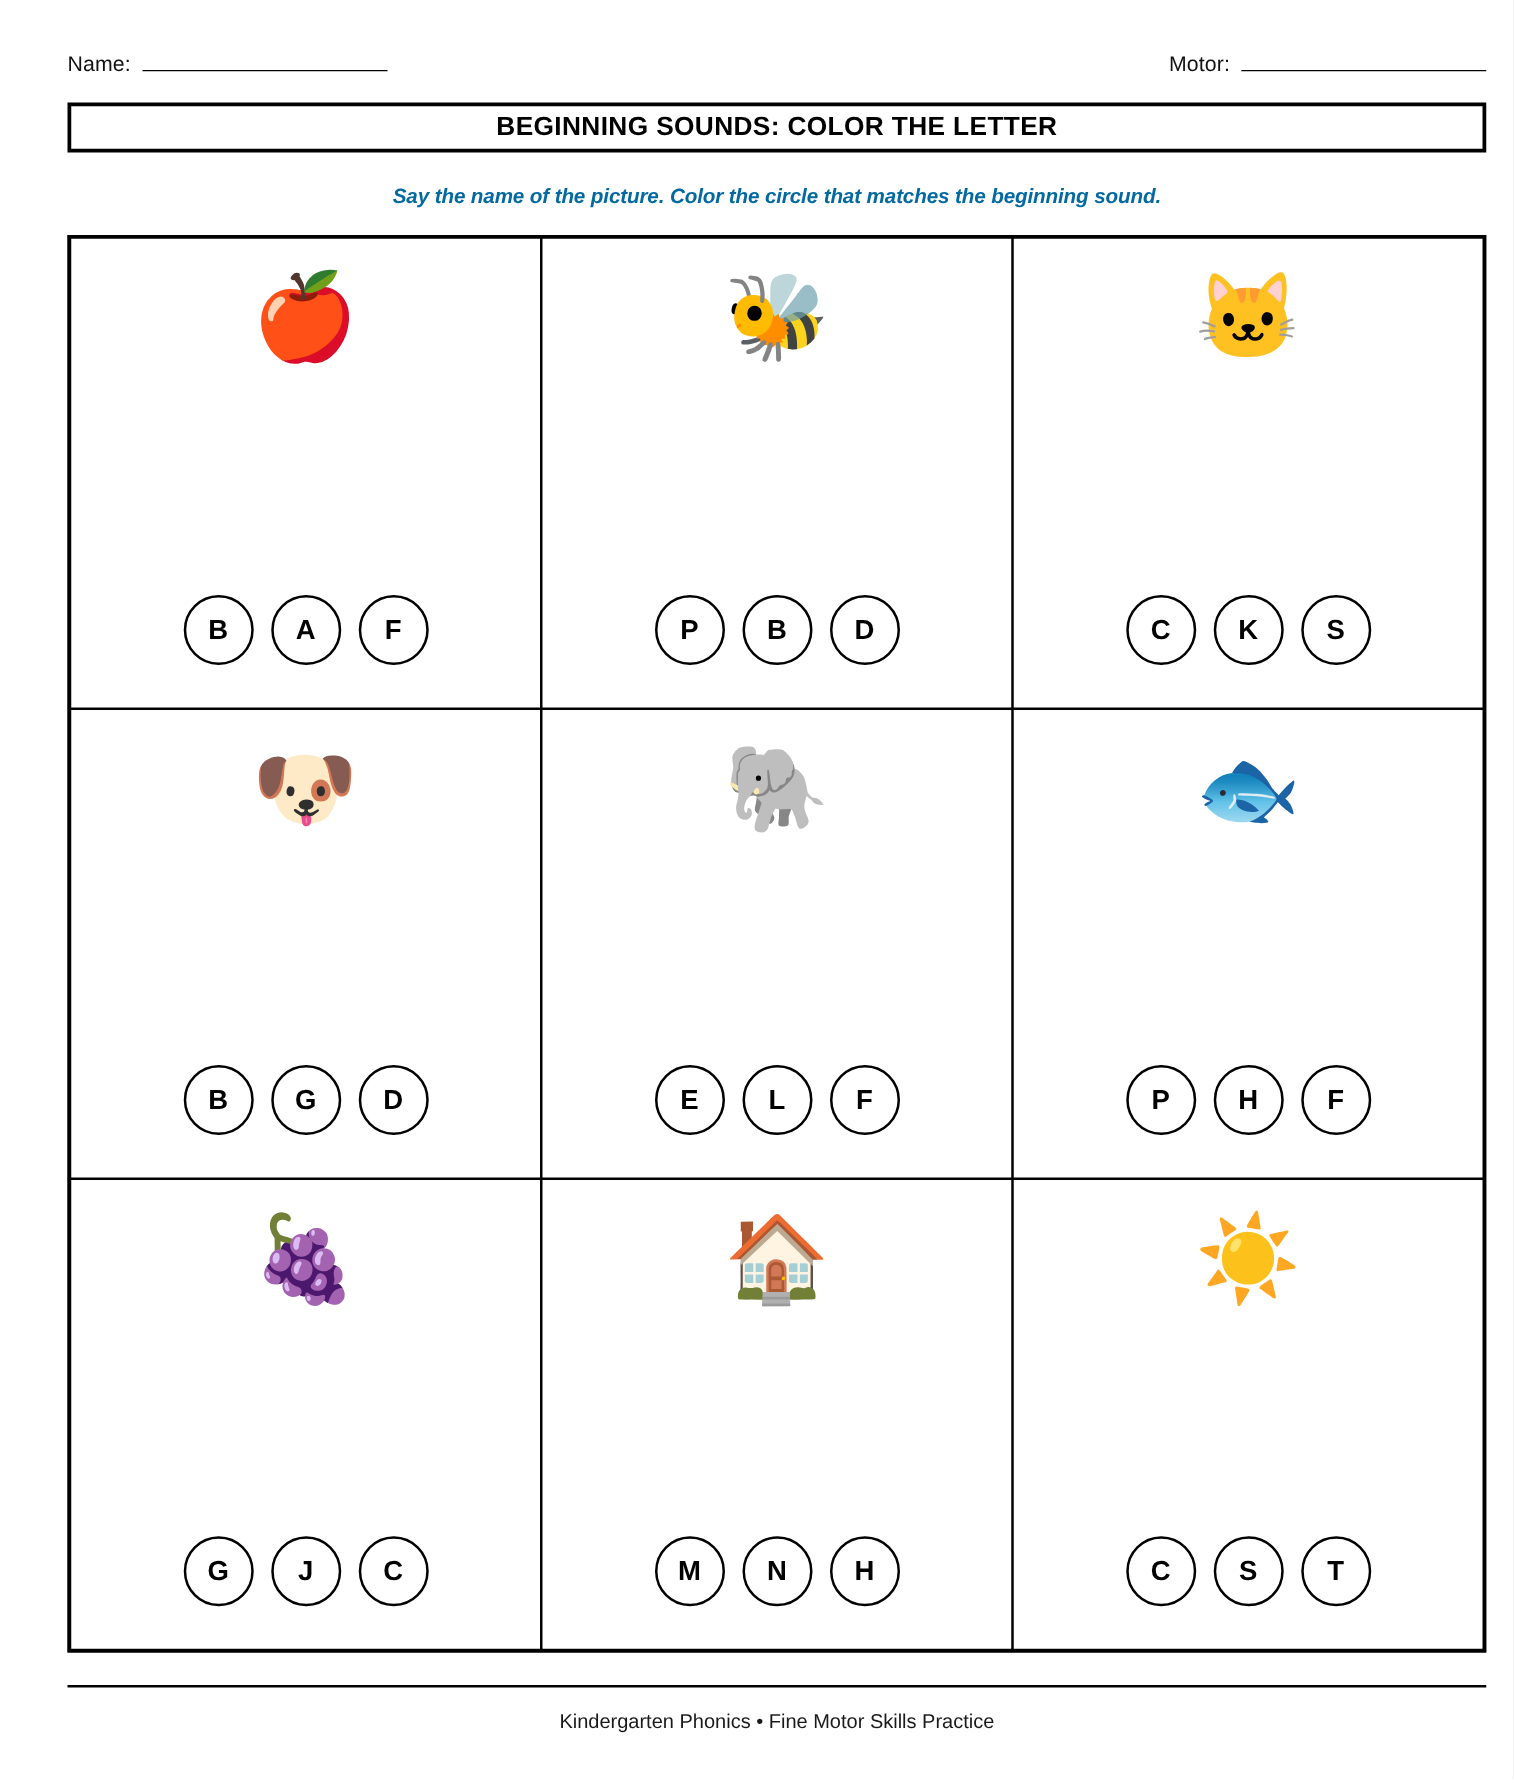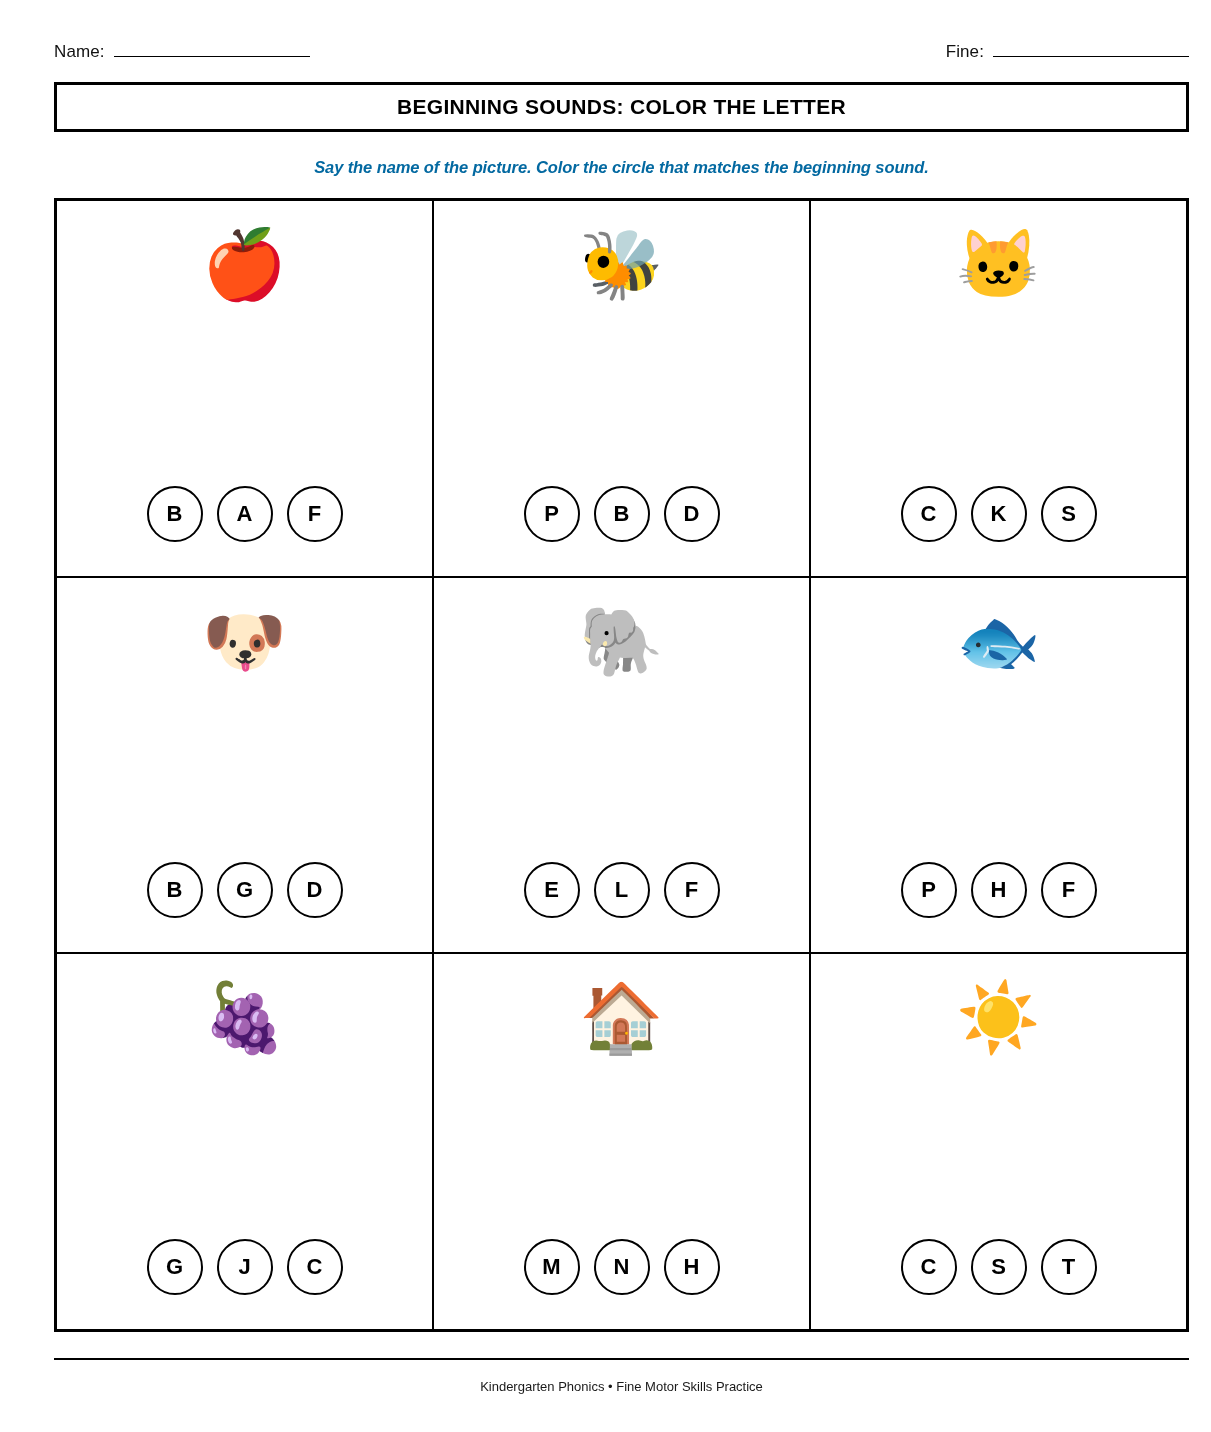--- a/index.html
+++ b/index.html
@@ -49,21 +49,21 @@
     margin-left: 9px;
     margin-bottom: 2px;
   }
   .rule-name { width: 196px; }
   .rule-date { width: 196px; }
 
   
   .title-box {
     margin-top: 20px;
     border: 3px solid #000;
-    height: 50px;
+    height: 40px;
     display: flex;
     align-items: center;
     justify-content: center;
     box-sizing: border-box;
   }
   .title-text {
     font-size: 21px;
     font-weight: bold;
     letter-spacing: .3px;
     color: #000;
@@ -134,37 +134,37 @@
     box-sizing: border-box;
   }
 
   
   .footer-rule {
     margin-top: 26px;
     border-top: 2px solid #000;
   }
   .footer-text {
     text-align: center;
-    font-size: 13px;
+    font-size: 16px;
     color: #1a1a1a;
     margin-top: 19px;
   }
 </style>
 </head>
 <body>
 
 <div class="page">
 
   <div class="namedate">
     <div class="field">
       <span class="field-label">Name:</span>
       <span class="field-rule rule-name"></span>
     </div>
     <div class="field">
-      <span class="field-label">Fine:</span>
+      <span class="field-label">Motor:</span>
       <span class="field-rule rule-date"></span>
     </div>
   </div>
 
   <div class="title-box">
     <div class="title-text">BEGINNING SOUNDS: COLOR THE LETTER</div>
   </div>
 
   <div class="instructions">Say the name of the picture. Color the circle that matches the beginning sound.</div>
 

